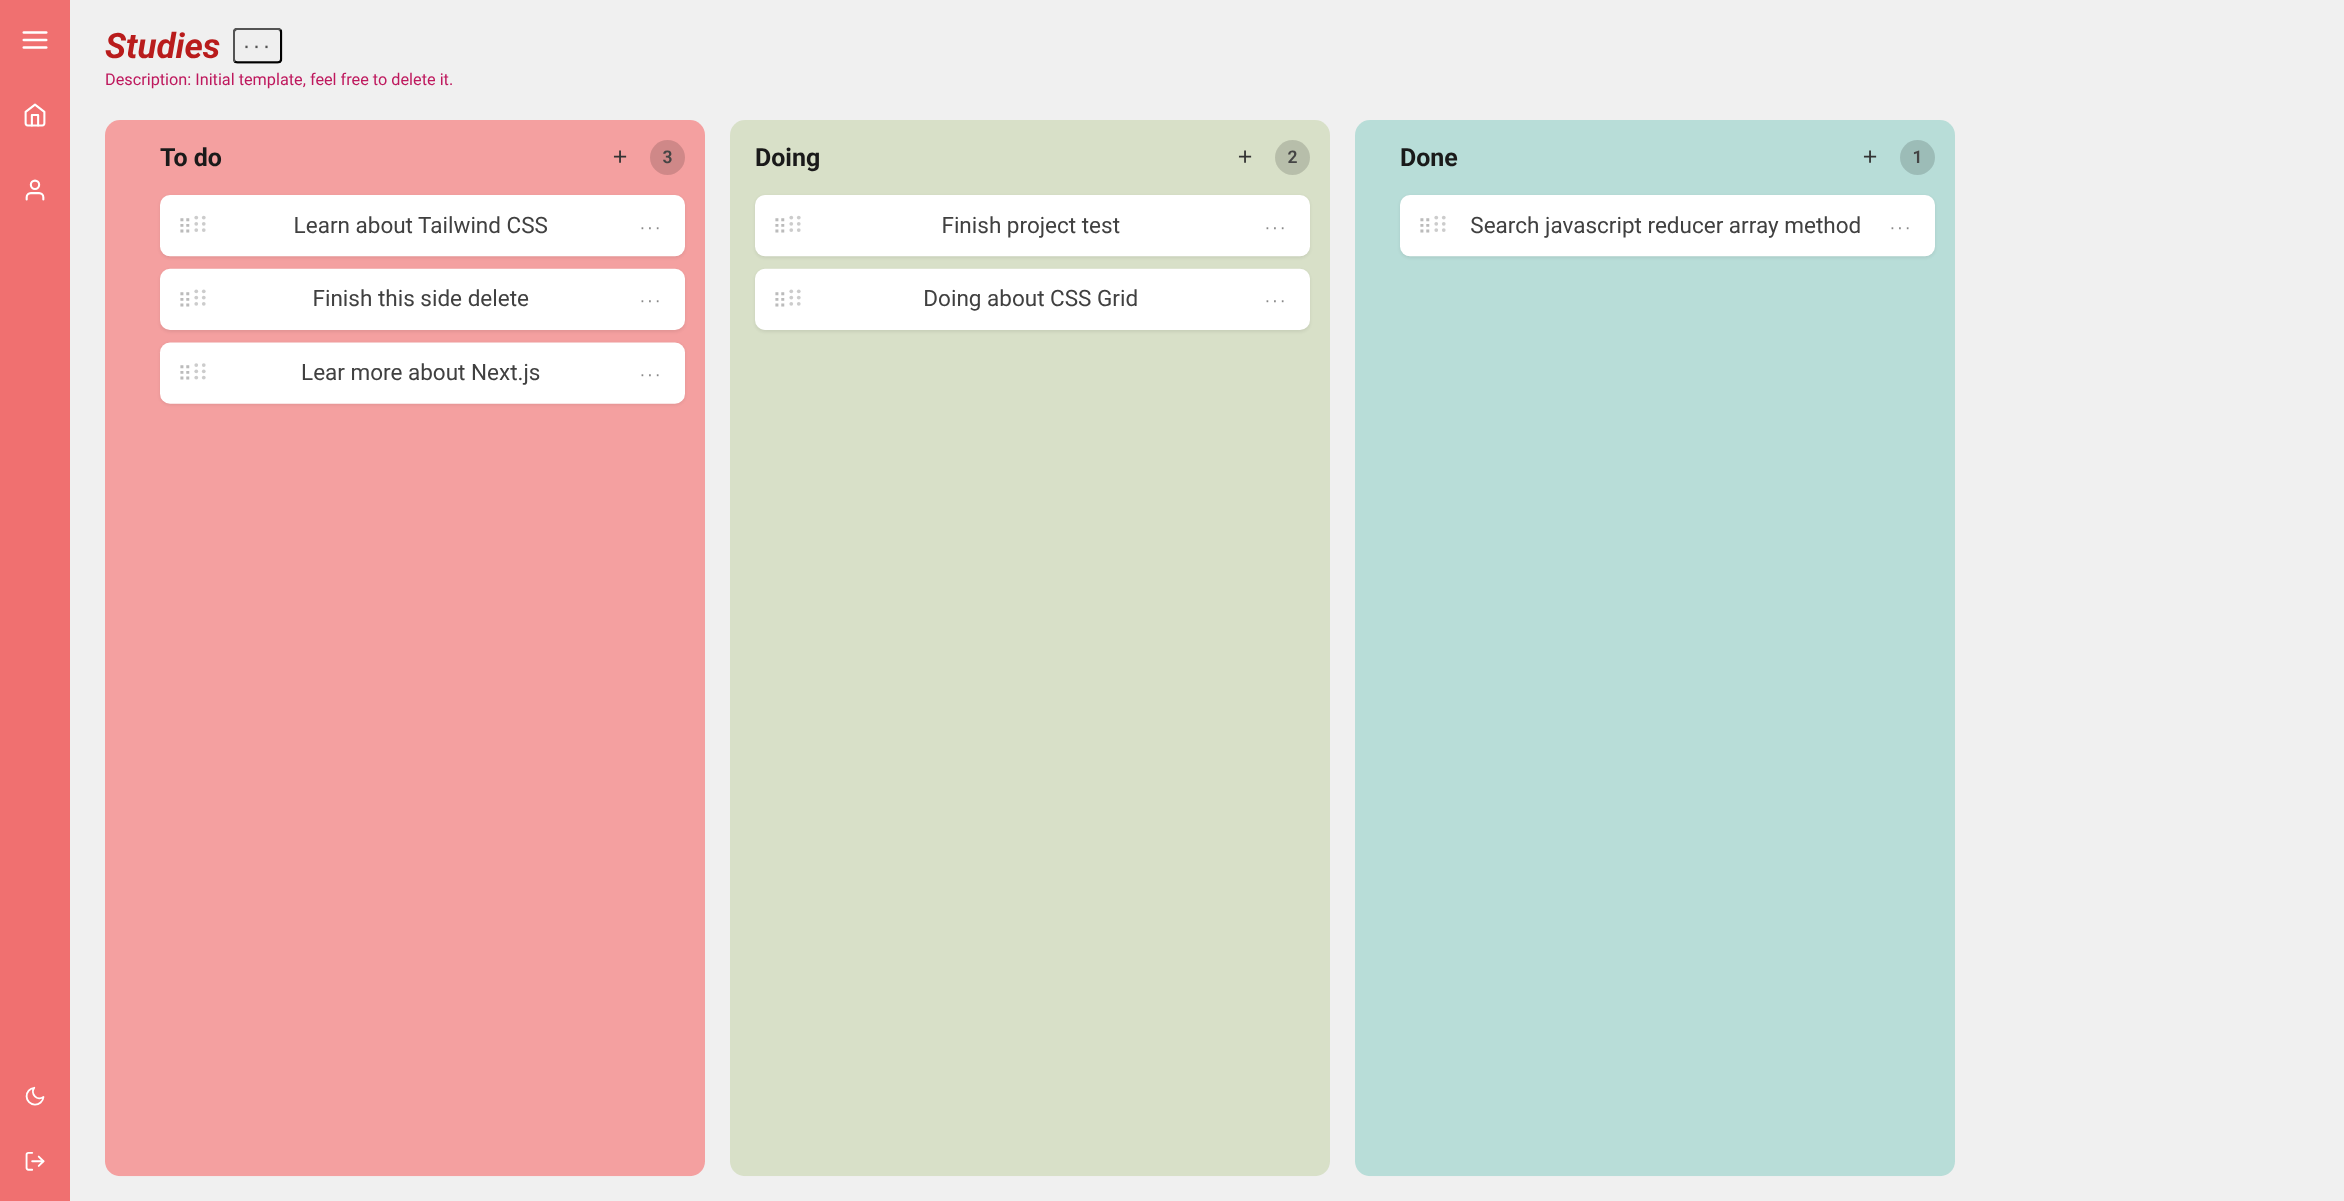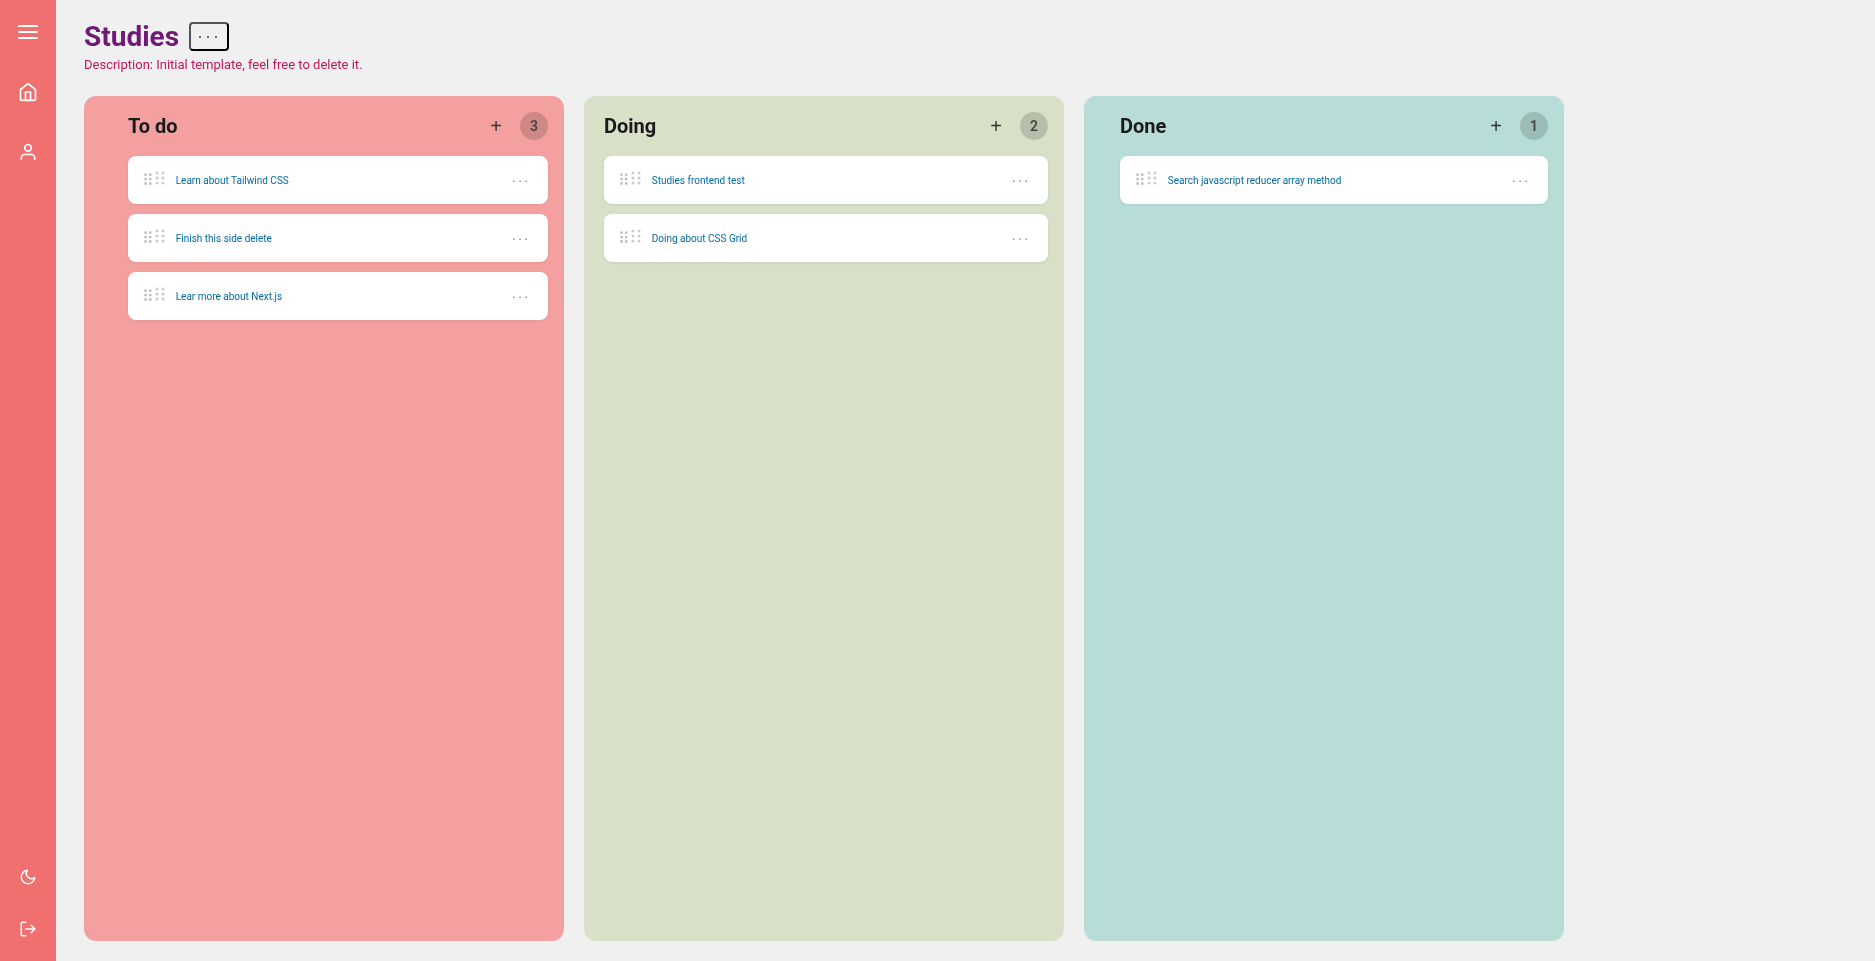--- a/index.html
+++ b/index.html
@@ -46,21 +46,22 @@
 
     .page-header {
       display: flex;
       align-items: center;
       gap: 10px;
       margin-bottom: 4px;
     }
     .page-title {
       font-size: 28px;
       font-weight: 700;
-      color: #701a75;
+      color: #b91c1c;
+      font-style: italic;
     }
     .page-menu-btn {
       font-size: 18px;
       color: #555;
       cursor: pointer;
       letter-spacing: 2px;
       padding: 2px 6px;
       border-radius: 4px;
     }
     .page-description {
@@ -144,22 +145,23 @@
       box-shadow: 0 1px 3px rgba(0,0,0,0.08);
     }
     .drag-handle {
       color: #aaa;
       font-size: 14px;
       cursor: grab;
       flex-shrink: 0;
     }
     .task-text {
       flex: 1;
-      font-size: 10px;
-      color: #0369a1;
+      font-size: 18px;
+      color: #404040;
+      text-align: center;
     }
     .task-menu-btn {
       color: #888;
       cursor: pointer;
       font-size: 14px;
       letter-spacing: 1.5px;
       padding: 2px 4px;
       border-radius: 4px;
       background: none;
       border: none;
@@ -289,21 +291,21 @@
         </div>
         <div class="task-card">
           <span class="drag-handle dots-icon"><svg width="12" height="16" viewBox="0 0 12 16" fill="#ccc">
         <circle cx="3" cy="3" r="1.5"></circle>
               <circle cx="9" cy="3" r="1.5"></circle>
         <circle cx="3" cy="8" r="1.5"></circle>
               <circle cx="9" cy="8" r="1.5"></circle>
         <circle cx="3" cy="13" r="1.5"></circle>
               <circle cx="9" cy="13" r="1.5"></circle>
       </svg></span>
-          <span class="task-text">Studies frontend test</span>
+          <span class="task-text">Finish project test</span>
           <button class="task-menu-btn">···</button>
         </div>
         <div class="task-card">
           <span class="drag-handle dots-icon"><svg width="12" height="16" viewBox="0 0 12 16" fill="#ccc">
         <circle cx="3" cy="3" r="1.5"></circle>
               <circle cx="9" cy="3" r="1.5"></circle>
         <circle cx="3" cy="8" r="1.5"></circle>
               <circle cx="9" cy="8" r="1.5"></circle>
         <circle cx="3" cy="13" r="1.5"></circle>
               <circle cx="9" cy="13" r="1.5"></circle>

